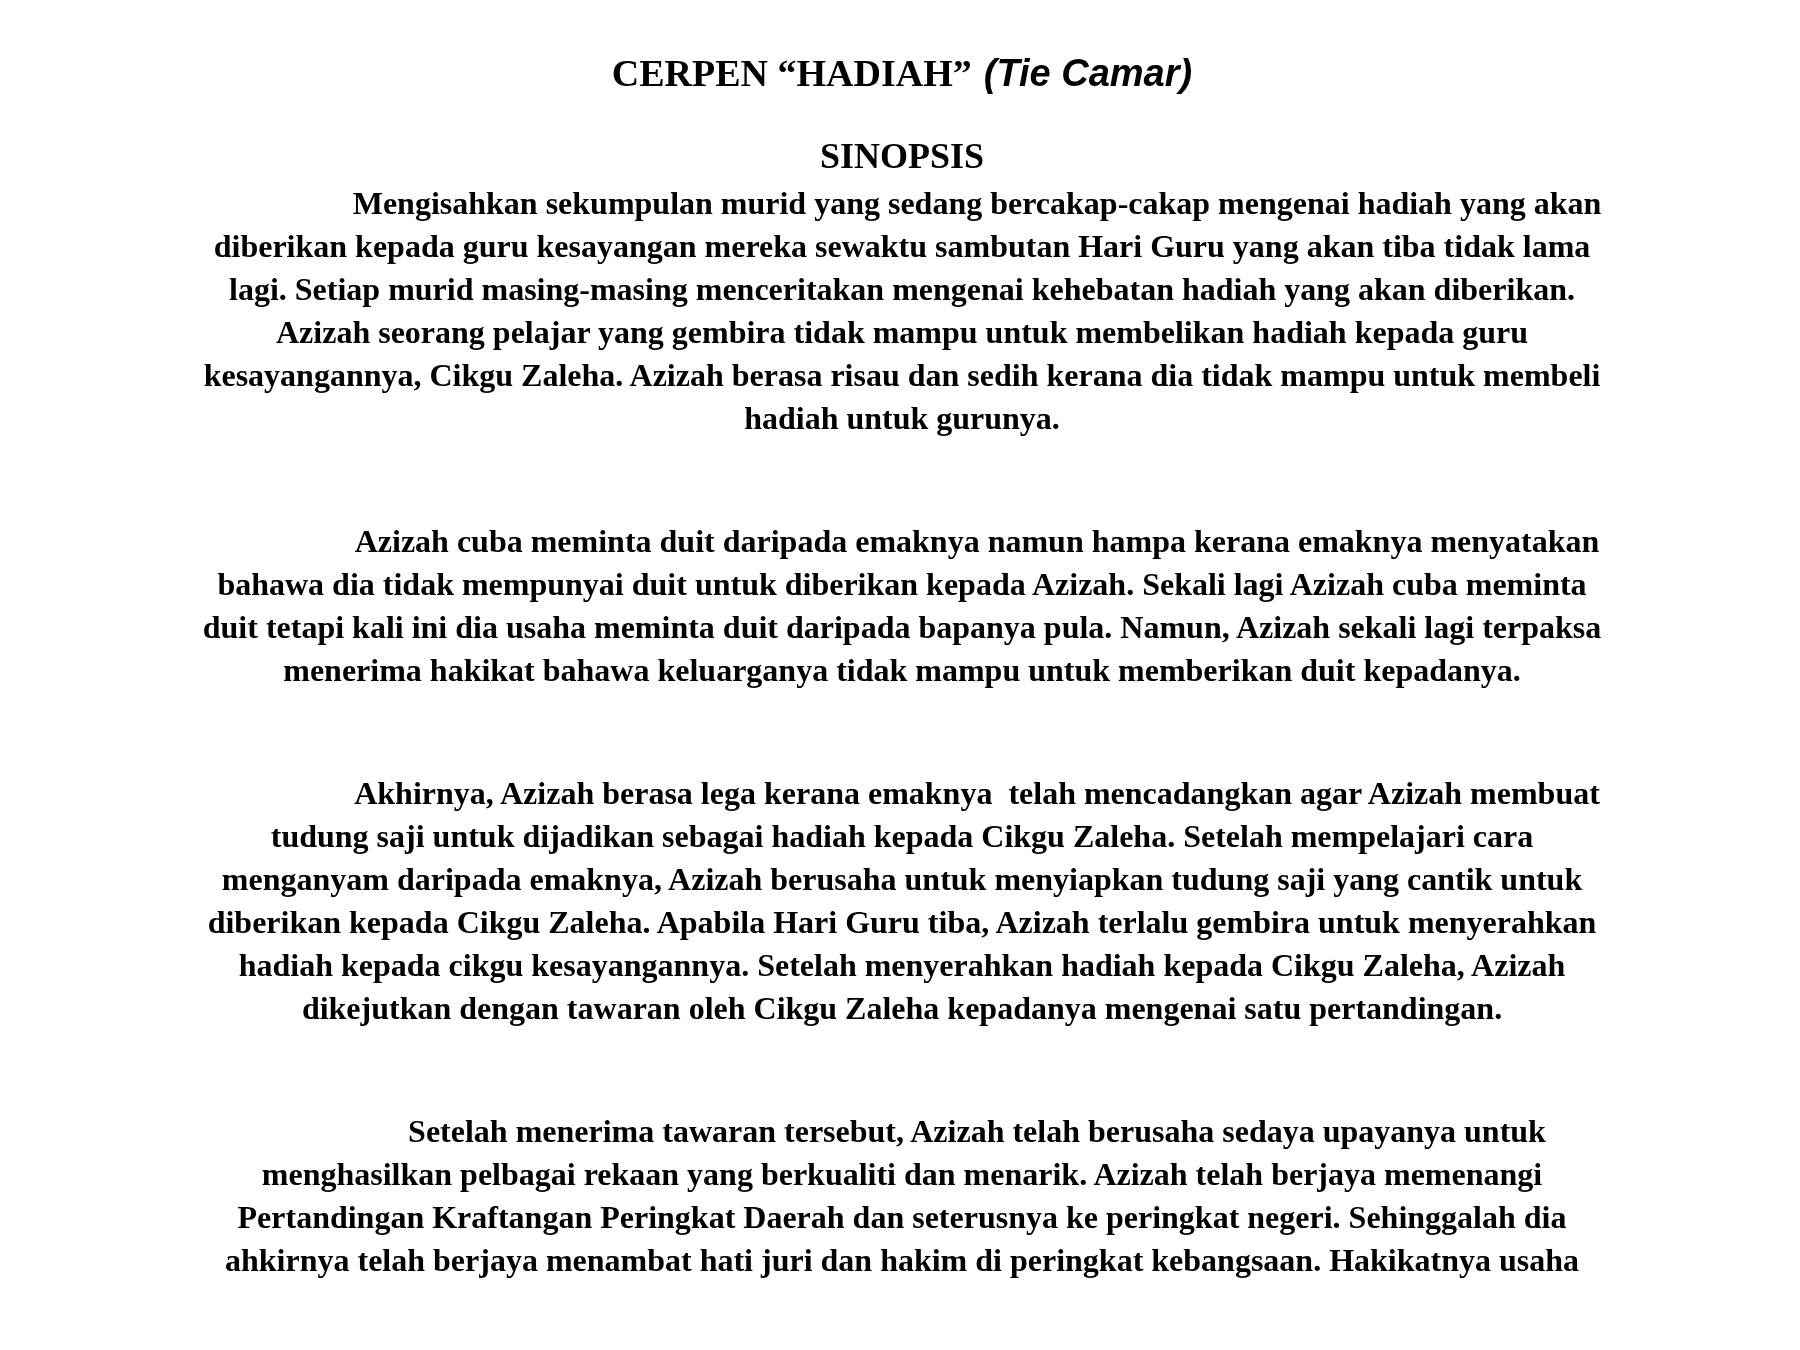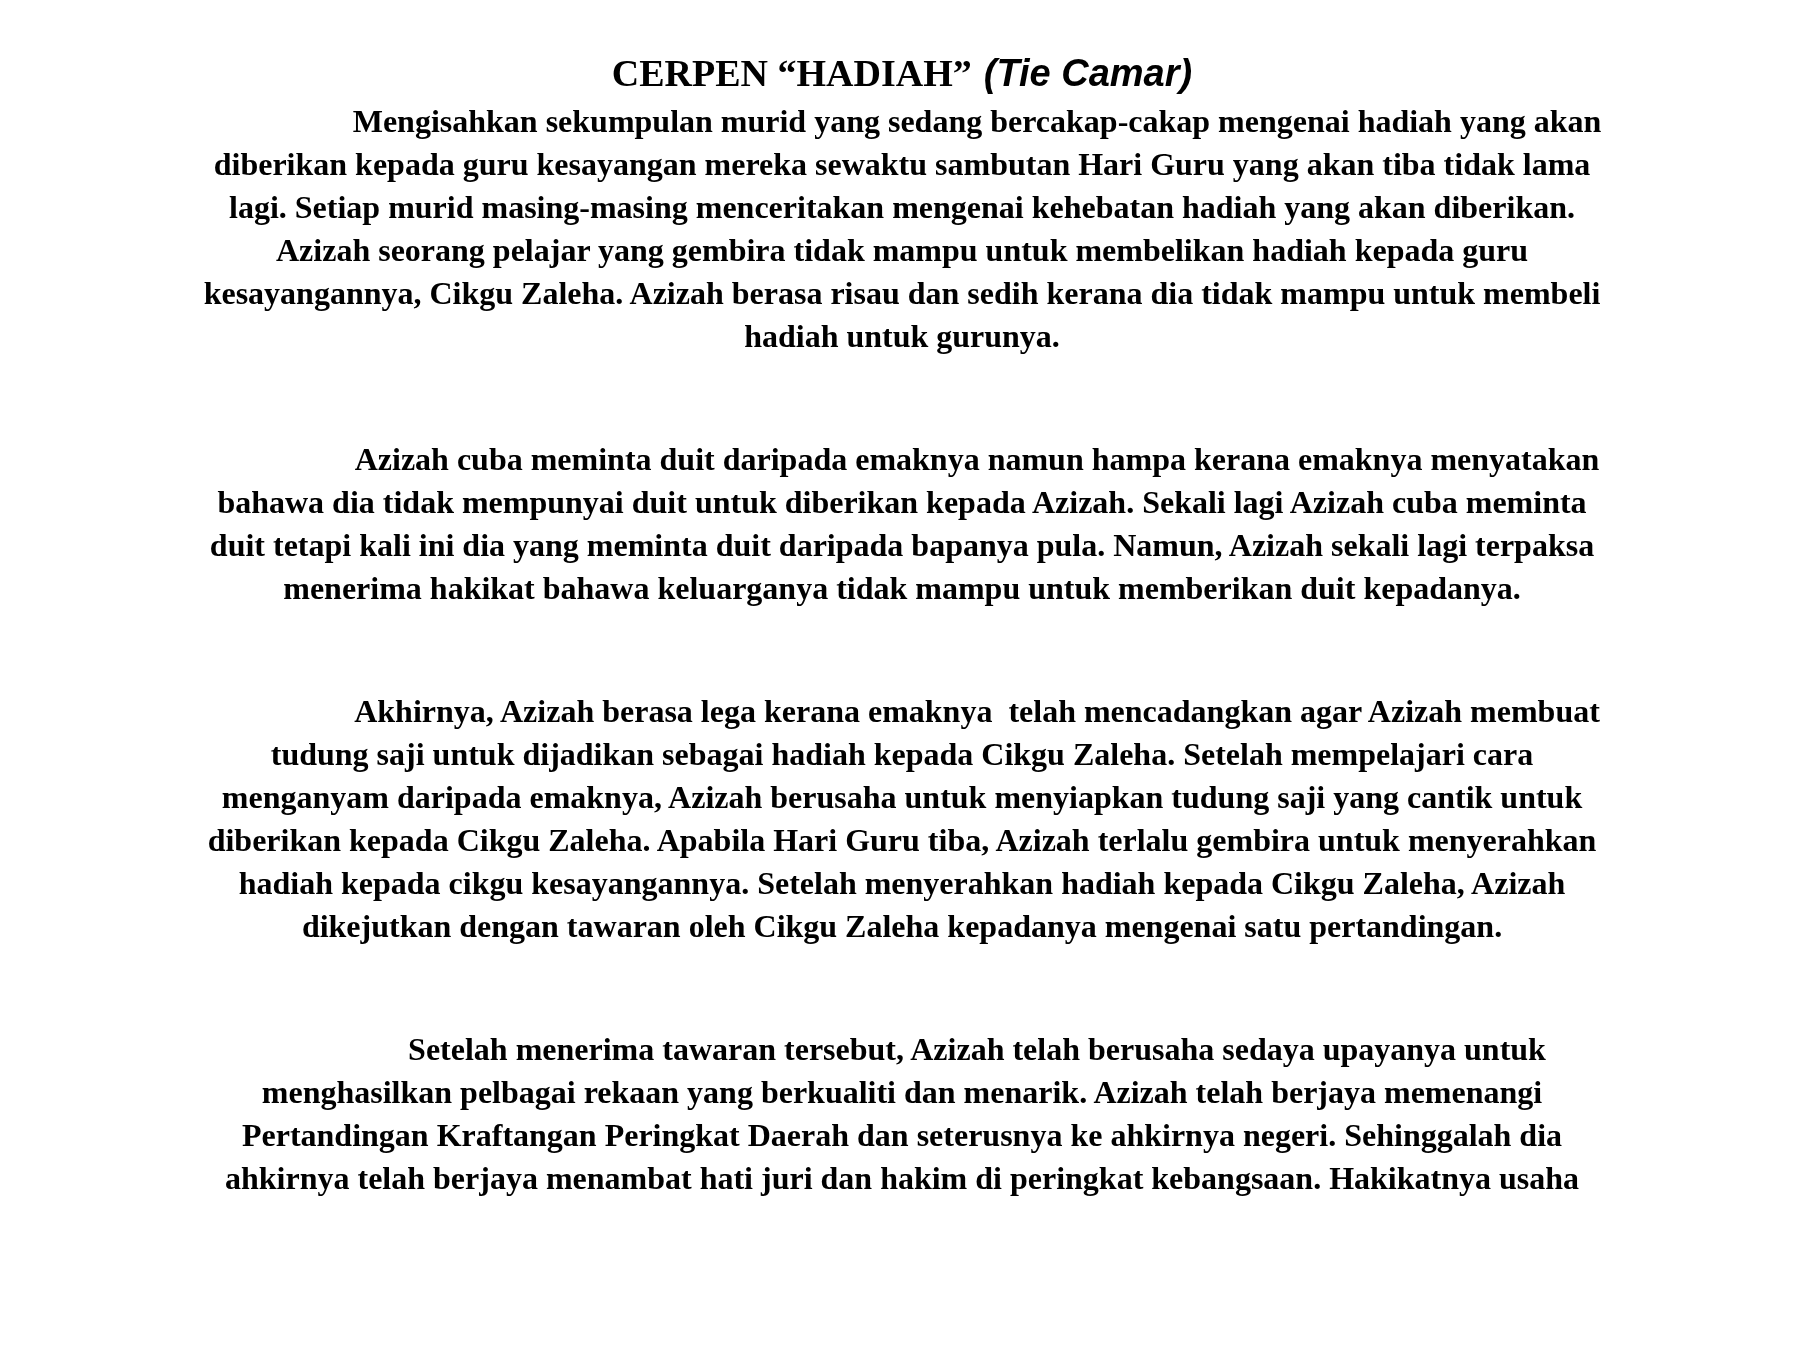--- a/index.html
+++ b/index.html
@@ -62,44 +62,45 @@
   .line.first {
     margin-left: 150px;
   }
 </style>
 </head>
 <body>
 
 <div class="doc">
   <h1 class="title"><span class="t-serif">CERPEN “HADIAH”</span><span class="t-sans">(Tie Camar)</span></h1>
 
+  <h2 class="heading">SINOPSIS</h2>
 
   <div class="body-text" id="paragraphs">
       <div class="para">
         <div class="line first">Mengisahkan sekumpulan murid yang sedang bercakap-cakap mengenai hadiah yang akan</div>
         <div class="line">diberikan kepada guru kesayangan mereka sewaktu sambutan Hari Guru yang akan tiba tidak lama</div>
         <div class="line">lagi. Setiap murid masing-masing menceritakan mengenai kehebatan hadiah yang akan diberikan.</div>
         <div class="line">Azizah seorang pelajar yang gembira tidak mampu untuk membelikan hadiah kepada guru</div>
         <div class="line">kesayangannya, Cikgu Zaleha. Azizah berasa risau dan sedih kerana dia tidak mampu untuk membeli</div>
         <div class="line">hadiah untuk gurunya.</div>
       </div>
       <div class="para">
         <div class="line first">Azizah cuba meminta duit daripada emaknya namun hampa kerana emaknya menyatakan</div>
         <div class="line">bahawa dia tidak mempunyai duit untuk diberikan kepada Azizah. Sekali lagi Azizah cuba meminta</div>
-        <div class="line">duit tetapi kali ini dia yang meminta duit daripada bapanya pula. Namun, Azizah sekali lagi terpaksa</div>
+        <div class="line">duit tetapi kali ini dia usaha meminta duit daripada bapanya pula. Namun, Azizah sekali lagi terpaksa</div>
         <div class="line">menerima hakikat bahawa keluarganya tidak mampu untuk memberikan duit kepadanya.</div>
       </div>
       <div class="para">
         <div class="line first">Akhirnya, Azizah berasa lega kerana emaknya  telah mencadangkan agar Azizah membuat</div>
         <div class="line">tudung saji untuk dijadikan sebagai hadiah kepada Cikgu Zaleha. Setelah mempelajari cara</div>
         <div class="line">menganyam daripada emaknya, Azizah berusaha untuk menyiapkan tudung saji yang cantik untuk</div>
         <div class="line">diberikan kepada Cikgu Zaleha. Apabila Hari Guru tiba, Azizah terlalu gembira untuk menyerahkan</div>
         <div class="line">hadiah kepada cikgu kesayangannya. Setelah menyerahkan hadiah kepada Cikgu Zaleha, Azizah</div>
         <div class="line">dikejutkan dengan tawaran oleh Cikgu Zaleha kepadanya mengenai satu pertandingan.</div>
       </div>
       <div class="para">
         <div class="line first">Setelah menerima tawaran tersebut, Azizah telah berusaha sedaya upayanya untuk</div>
         <div class="line">menghasilkan pelbagai rekaan yang berkualiti dan menarik. Azizah telah berjaya memenangi</div>
-        <div class="line">Pertandingan Kraftangan Peringkat Daerah dan seterusnya ke ahkirnya negeri. Sehinggalah dia</div>
+        <div class="line">Pertandingan Kraftangan Peringkat Daerah dan seterusnya ke peringkat negeri. Sehinggalah dia</div>
         <div class="line">ahkirnya telah berjaya menambat hati juri dan hakim di peringkat kebangsaan. Hakikatnya usaha</div>
       </div>
     </div>
 </div>
 
 </body></html>

